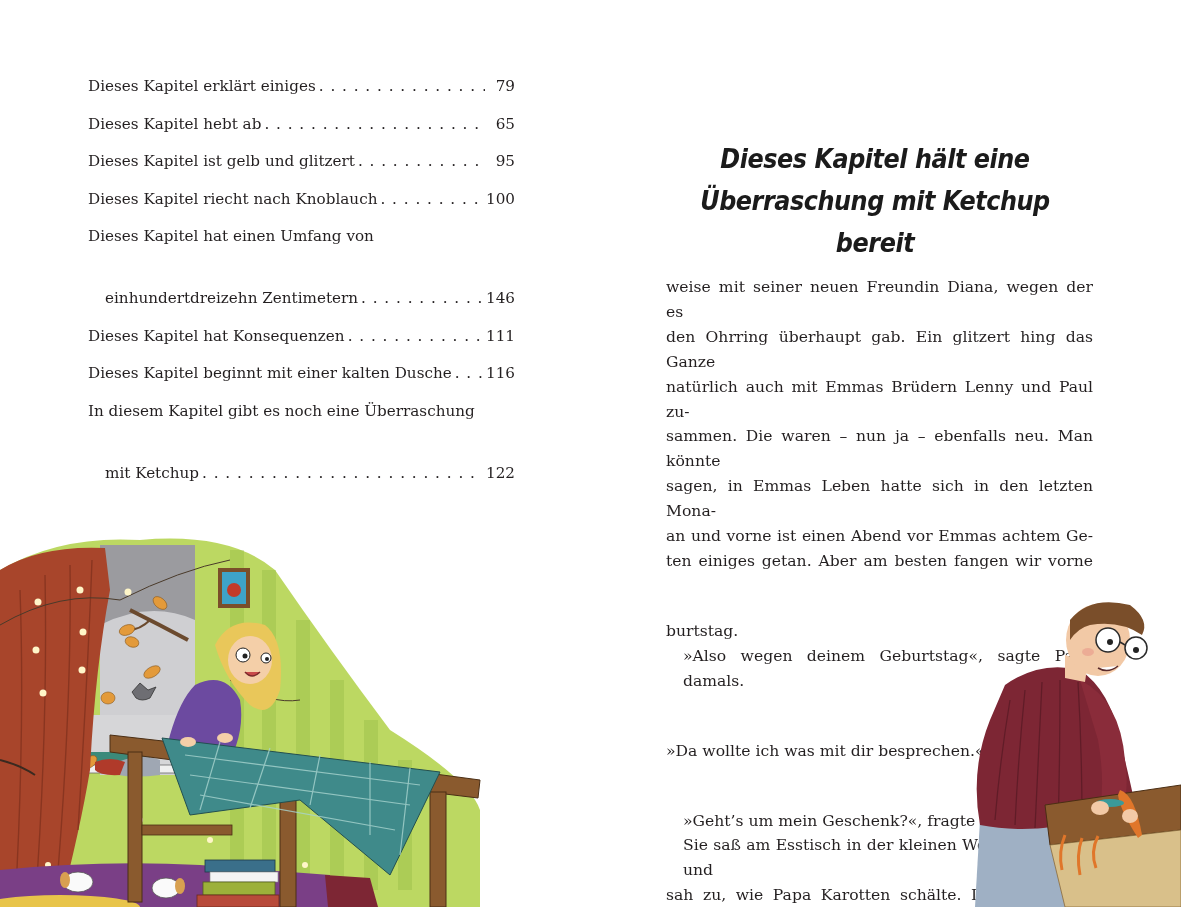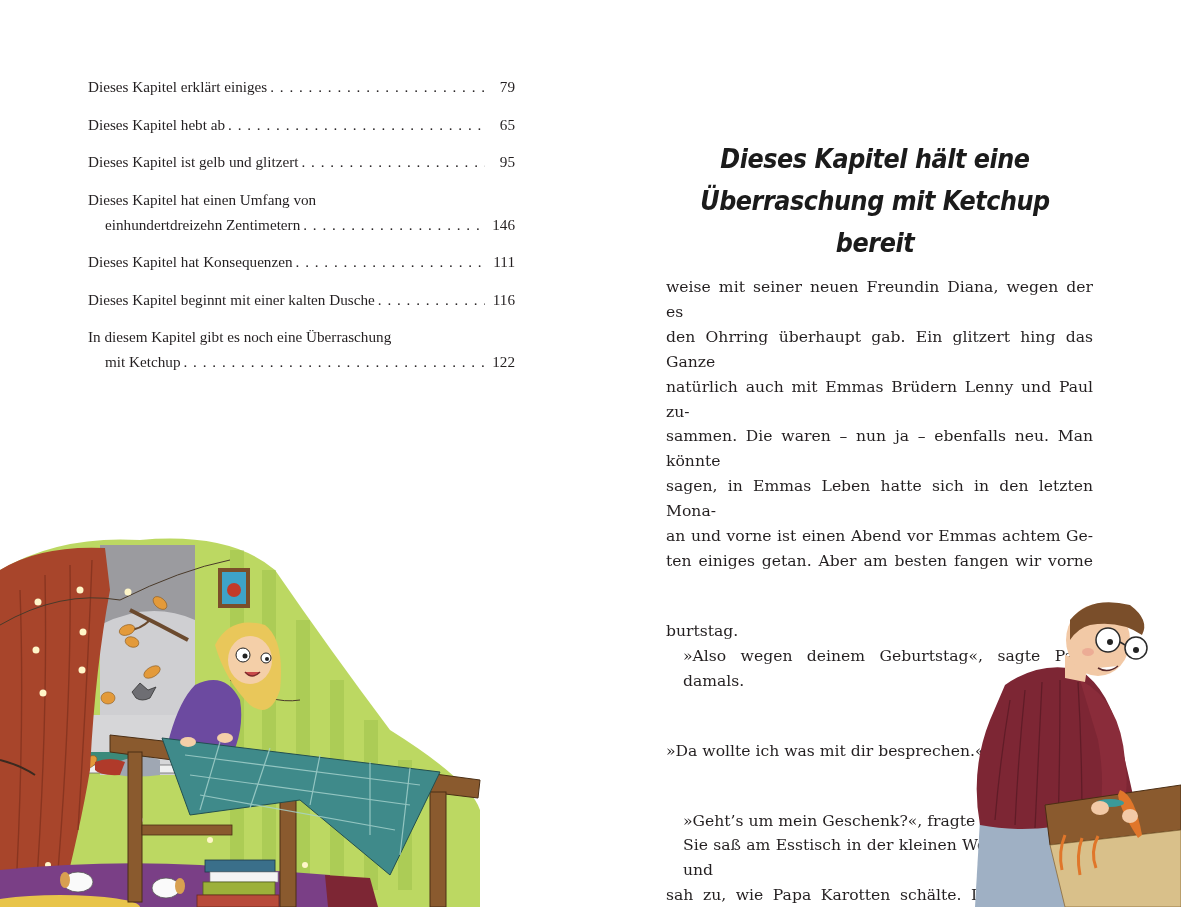--- a/index.html
+++ b/index.html
@@ -5,22 +5,22 @@
   html, body { margin: 0; padding: 0; background: #ffffff; }
   body { width: 1181px; height: 907px; position: relative; overflow: hidden;
          font-family: "DejaVu Serif", "Liberation Serif", serif; color: #231f20; }
 
   .page { position: absolute; top: 0; height: 907px; }
   .page-left { left: 0; width: 590px; }
   .page-right { left: 590px; width: 591px; }
 
   
   .toc { position: absolute; left: 88px; top: 74px; width: 427px; font-size: 15.2px; line-height: 25px; }
-  .toc-entry { display: flex; align-items: flex-end; margin-bottom: 12.5px; font-family: Liberation Serif, serif; }
-  .toc-entry .title-wrap { flex: 1 1 auto; display: flex; align-items: flex-end; min-width: 0; }
+  .toc-entry { display: flex; align-items: flex-end; margin-bottom: 12.5px; }
+  .toc-entry .title-wrap { flex: 1 1 auto; display: flex; align-items: flex-end; min-width: 0; gap: 37px; }
   .toc-entry .title { white-space: nowrap; }
   .toc-entry .title-block { display: block; }
   .toc-entry .cont { display: block; padding-left: 17px; white-space: nowrap; }
   .toc-entry .dots { flex: 1 1 auto; overflow: hidden; white-space: nowrap; letter-spacing: 3.6px;
                      margin: 0 4px 0 3px; color: #231f20; }
   .toc-entry .dots::before { content: ". . . . . . . . . . . . . . . . . . . . . . . . . . . . . . . . . . . . . . . . . . . . . ."; letter-spacing: 0; word-spacing: 2px; }
   .toc-entry .pg { flex: 0 0 auto; min-width: 26px; text-align: right; }
   .toc-entry.multi { align-items: flex-end; }
   .toc-entry.multi .title-wrap { flex-direction: column; align-items: stretch; }
   .toc-entry.multi .line2 { display: flex; align-items: flex-end; }
@@ -59,20 +59,25 @@
       <span class="dots"></span>
       <span class="pg">65</span>
     </div>
 
     <div class="toc-entry">
       <span class="title">Dieses Kapitel ist gelb und glitzert</span>
       <span class="dots"></span>
       <span class="pg">95</span>
     </div>
 
+    <div class="toc-entry">
+      <span class="title">Dieses Kapitel riecht nach Knoblauch</span>
+      <span class="dots"></span>
+      <span class="pg">100</span>
+    </div>
 
     <div class="toc-entry multi">
       <div class="title-wrap">
         <span class="title title-block">Dieses Kapitel hat einen Umfang von</span>
         <div class="line2">
           <span class="cont">einhundertdreizehn Zentimetern</span>
           <span class="dots"></span>
         </div>
       </div>
       <span class="pg">146</span>

